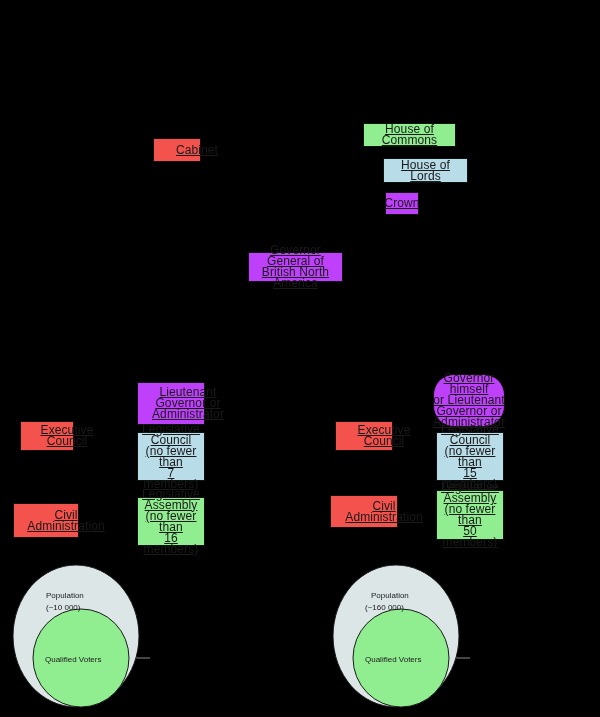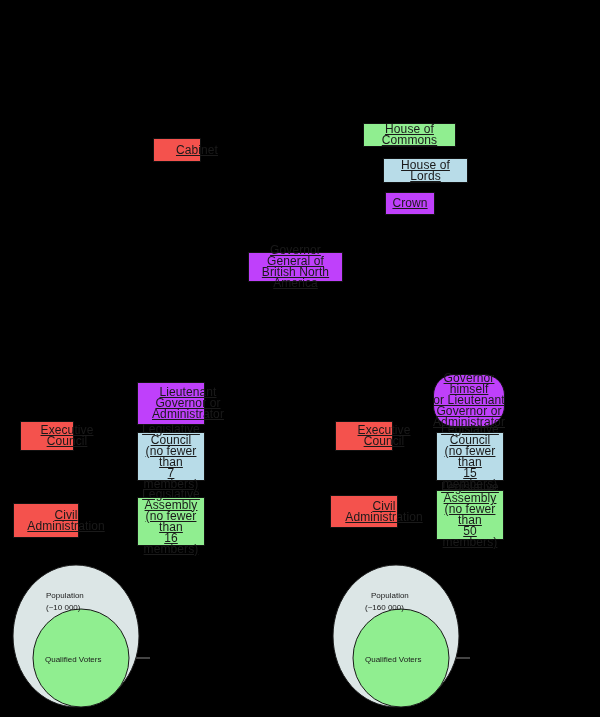--- a/index.html
+++ b/index.html
@@ -53,21 +53,21 @@
 
 <div id="canvas">
 
   <div class="node c-red" style="left:153px; top:138px; width:48px; height:24px;">Cabinet</div>
 
 
   <div class="node c-green" style="left:363px; top:123px; width:93px; height:24px;">House of Commons</div>
 
   <div class="node c-blue" style="left:371px; top:158px; width:85px; height:25px;margin-left:12px;">House of Lords</div>
 
-  <div class="node c-purple" style="left:385px; top:192px; width:50px; height:23px;">Crown</div>
+  <div class="node c-purple" style="left:385px; top:192px; width:34px; height:23px;">Crown</div>
 
   <div class="node c-purple" style="left:248px; top:252px; width:95px; height:30px;">Governor General of
 British North America</div>
 
   <div class="node c-red" style="left:20px; top:421px; width:54px; height:30px;">Executive
 Council</div>
 
   <div class="node c-red" style="left:13px; top:503px; width:66px; height:35px;">Civil
 Administration</div>
 

